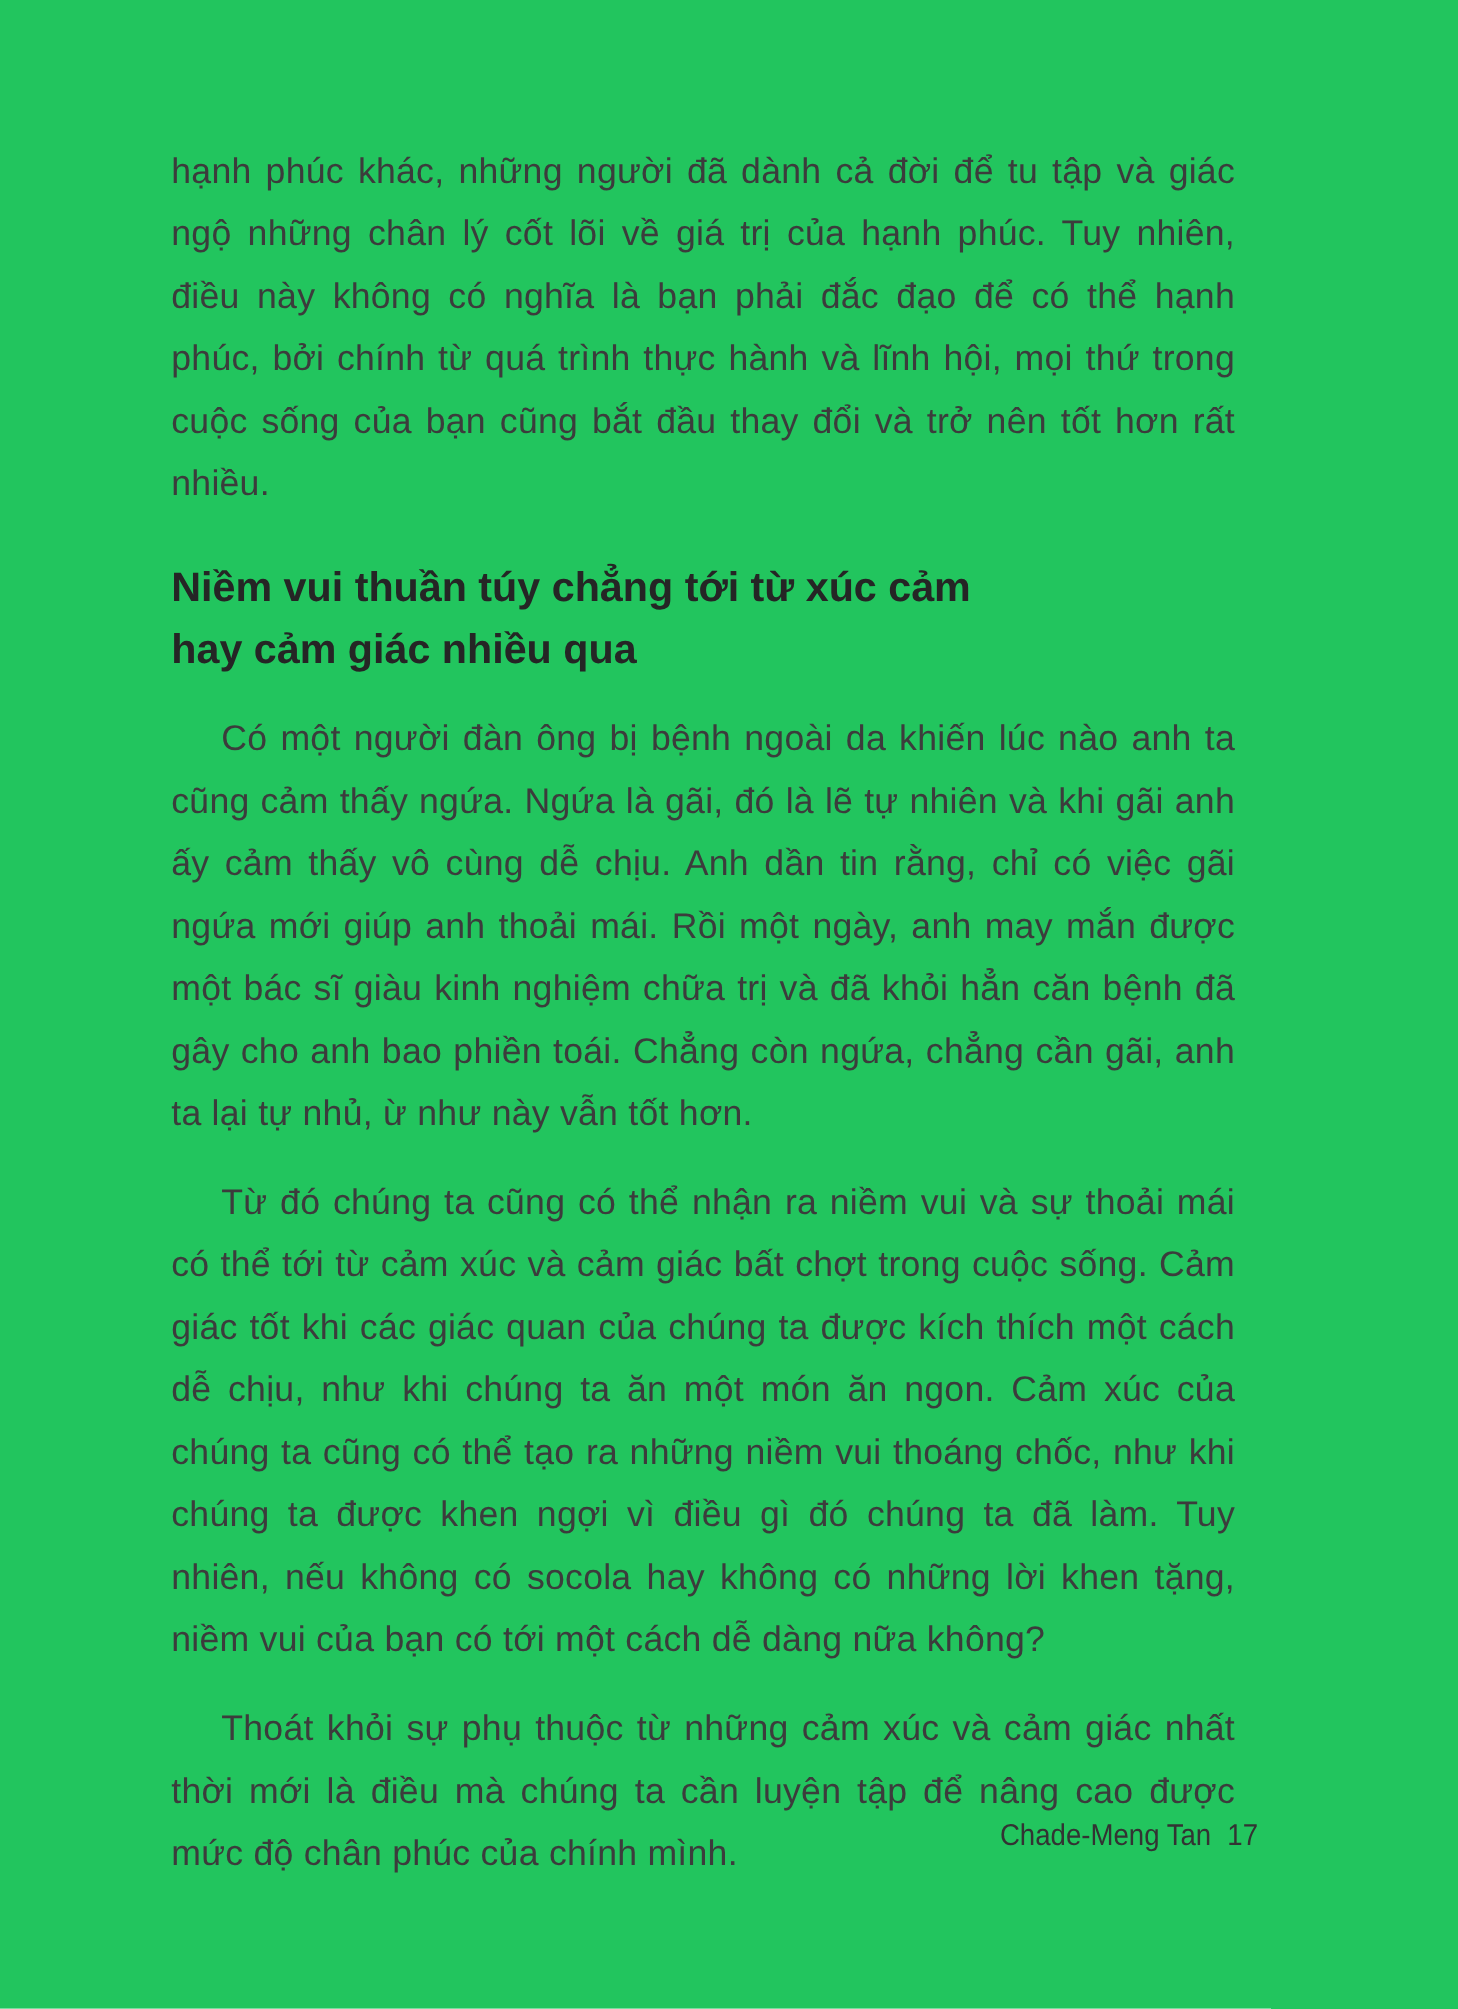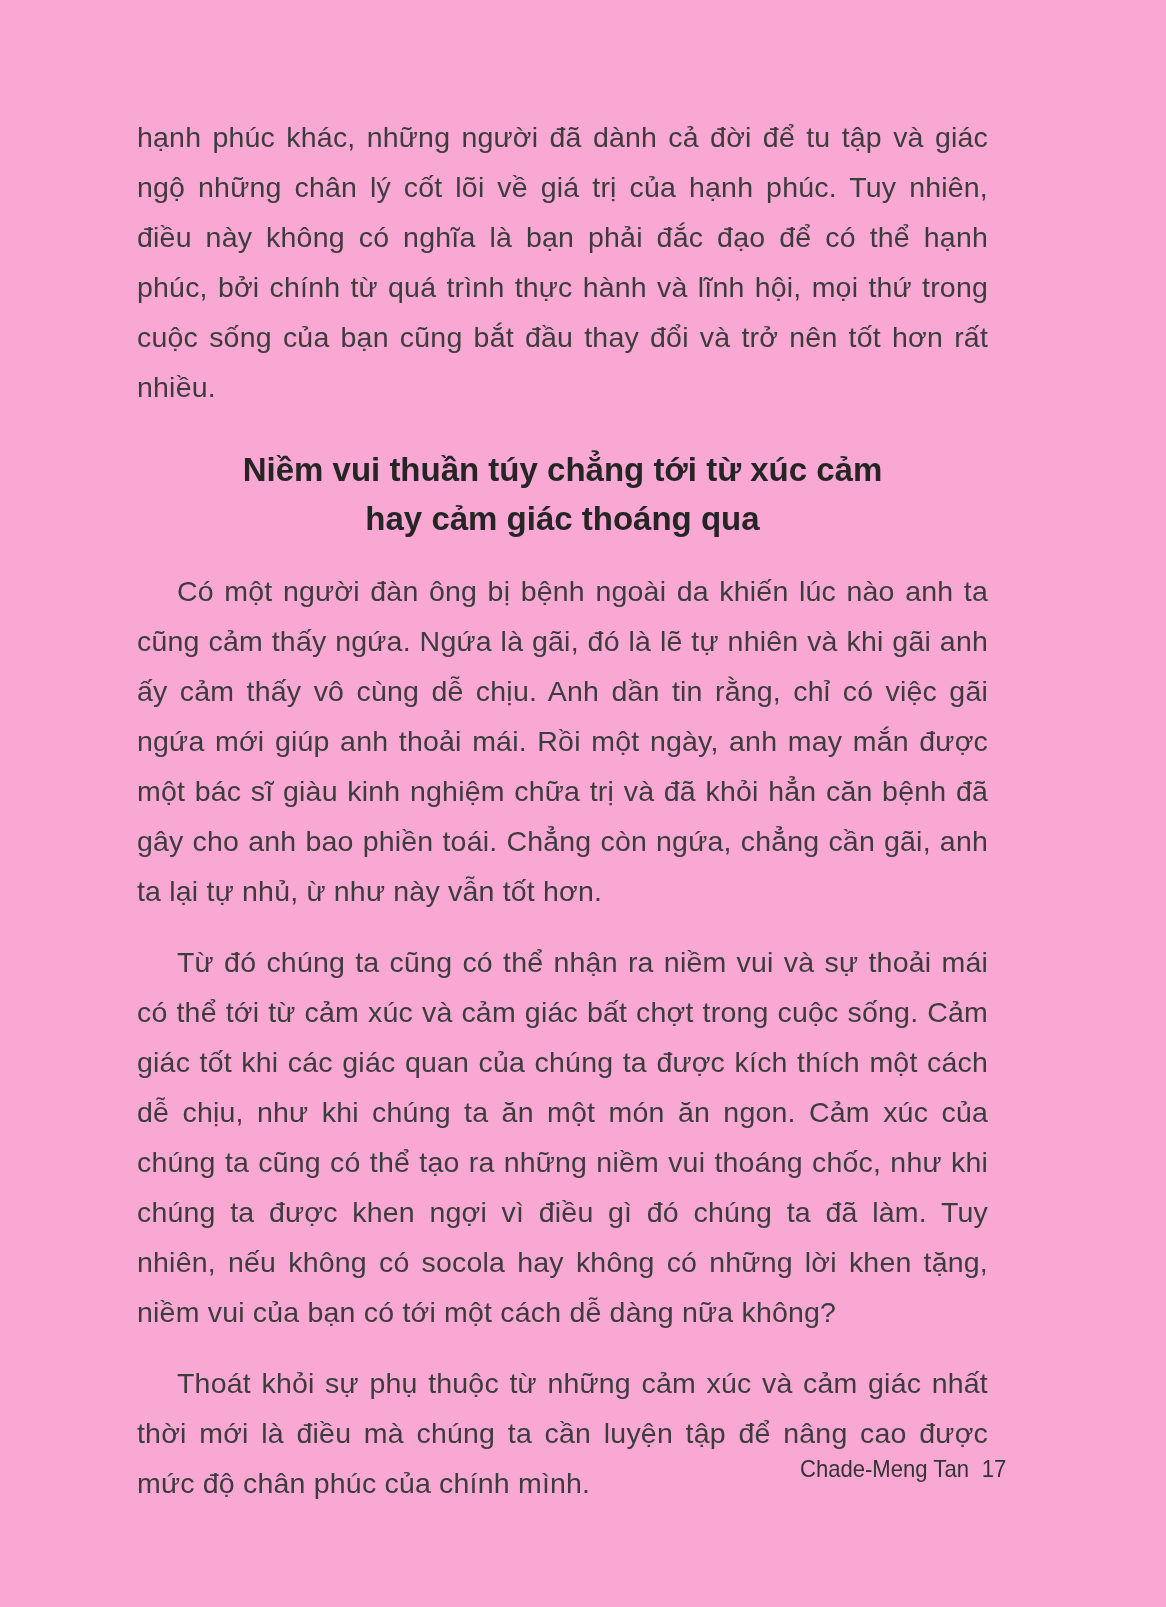--- a/index.html
+++ b/index.html
@@ -4,21 +4,21 @@
 <style>
   html, body {
     margin: 0;
     padding: 0;
     background: #ffffff;
   }
   .page {
     position: relative;
     width: 1166px;
     height: 1607px;
-    background: #f9a8d4;
+    background: #22c55e;
     font-family: "Liberation Sans", "DejaVu Sans", sans-serif;
     overflow: hidden;
   }
   .content {
     position: absolute;
     left: 137px;
     right: 178px;
     top: 112px;
   }
   .body-par {
@@ -28,21 +28,20 @@
     color: #3c3c3c;
     text-align: justify;
     text-indent: 40px;
     letter-spacing: 0.2px;
   }
   .body-par.no-indent {
     text-indent: 0;
   }
   .heading {
     margin: 33px 0 23px 0;
-    text-align: center;
     font-size: 33px;
     line-height: 49px;
     font-weight: bold;
     color: #252525;
   }
   .heading .hline {
     display: block;
   }
   .footer {
     position: absolute;
@@ -60,21 +59,21 @@
 </head>
 <body>
 
 <div class="page">
   <div class="content">
 
     <p class="body-par no-indent">hạnh phúc khác, những người đã dành cả đời để tu tập và giác ngộ những chân lý cốt lõi về giá trị của hạnh phúc. Tuy nhiên, điều này không có nghĩa là bạn phải đắc đạo để có thể hạnh phúc, bởi chính từ quá trình thực hành và lĩnh hội, mọi thứ trong cuộc sống của bạn cũng bắt đầu thay đổi và trở nên tốt hơn rất nhiều.</p>
 
     <h2 class="heading">
       <span class="hline">Niềm vui thuần túy chẳng tới từ xúc cảm</span>
-      <span class="hline">hay cảm giác thoáng qua</span>
+      <span class="hline">hay cảm giác nhiều qua</span>
     </h2>
 
     <p class="body-par">Có một người đàn ông bị bệnh ngoài da khiến lúc nào anh ta cũng cảm thấy ngứa. Ngứa là gãi, đó là lẽ tự nhiên và khi gãi anh ấy cảm thấy vô cùng dễ chịu. Anh dần tin rằng, chỉ có việc gãi ngứa mới giúp anh thoải mái. Rồi một ngày, anh may mắn được một bác sĩ giàu kinh nghiệm chữa trị và đã khỏi hẳn căn bệnh đã gây cho anh bao phiền toái. Chẳng còn ngứa, chẳng cần gãi, anh ta lại tự nhủ, ừ như này vẫn tốt hơn.</p>
 
     <p class="body-par">Từ đó chúng ta cũng có thể nhận ra niềm vui và sự thoải mái có thể tới từ cảm xúc và cảm giác bất chợt trong cuộc sống. Cảm giác tốt khi các giác quan của chúng ta được kích thích một cách dễ chịu, như khi chúng ta ăn một món ăn ngon. Cảm xúc của chúng ta cũng có thể tạo ra những niềm vui thoáng chốc, như khi chúng ta được khen ngợi vì điều gì đó chúng ta đã làm. Tuy nhiên, nếu không có socola hay không có những lời khen tặng, niềm vui của bạn có tới một cách dễ dàng nữa không?</p>
 
     <p class="body-par">Thoát khỏi sự phụ thuộc từ những cảm xúc và cảm giác nhất thời mới là điều mà chúng ta cần luyện tập để nâng cao được mức độ chân phúc của chính mình.</p>
 
   </div>
 

